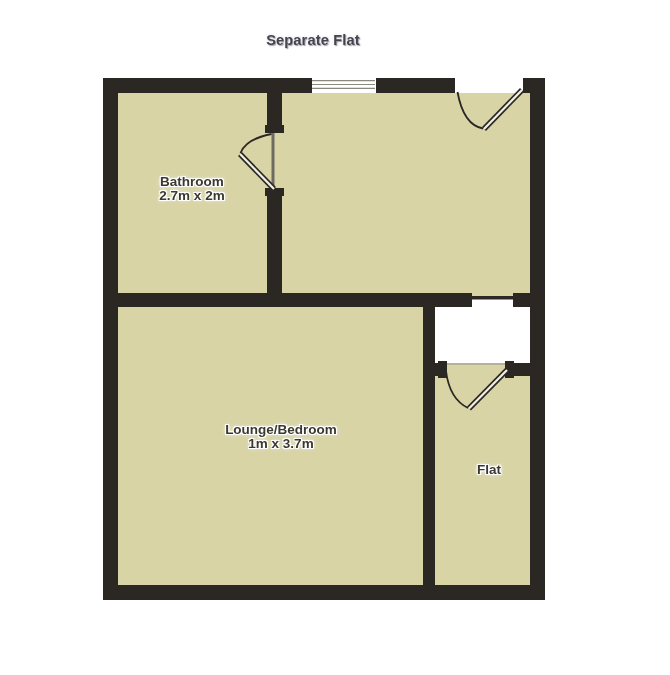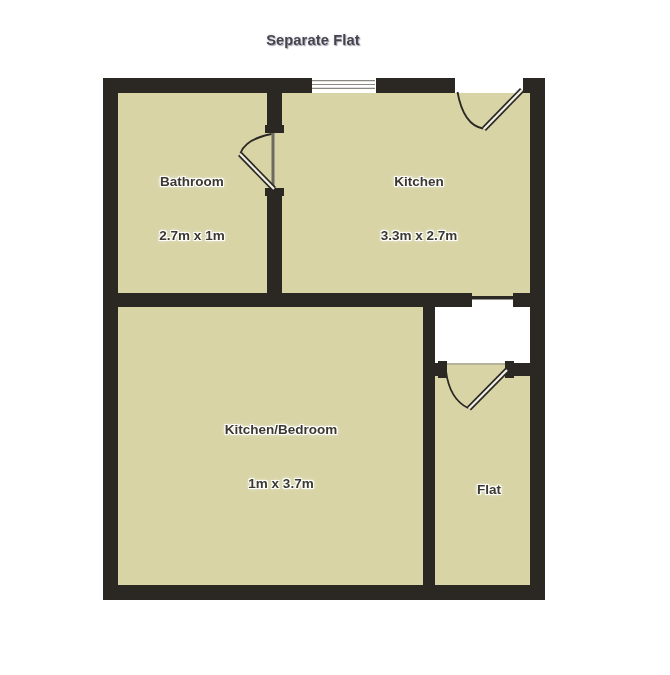--- a/index.html
+++ b/index.html
@@ -24,21 +24,21 @@
   .glaze{stroke:#8a887f;stroke-width:1.2;}
   .arc{fill:none;stroke:var(--wall,#2b2824);stroke-width:1.8;}
   .leaf-outer{fill:none;stroke:var(--wall,#2b2824);stroke-width:5.5;stroke-linecap:butt;}
   .leaf-inner{fill:none;stroke:#f2f0e4;stroke-width:2.2;stroke-linecap:butt;}
   .room-label{
     position:absolute;transform:translate(-50%,-50%);
     text-align:center;font-weight:bold;font-size:13.5px;line-height:14px;
     color:#3b392f;white-space:nowrap;
     text-shadow:-1px -1px 0 #fff,1px -1px 0 #fff,-1px 1px 0 #fff,1px 1px 0 #fff,0 0 3px #fff,0 0 5px #fff;
   }
-  .room-label span{display:block;margin-top:40px;}
+  .room-label span{display:block;}
 </style>
 </head>
 <body>
 
 <div class="canvas">
 
   <svg class="plan" width="670" height="675" viewBox="0 0 670 675">
 
     <rect class="floor" x="118" y="93" width="412" height="493"></rect>
     <rect class="void" x="435" y="296" width="95" height="67"></rect>
@@ -85,27 +85,23 @@
 
     <path class="arc" d="M 446 371 Q 449.5 399 468 408"></path>
     <path class="leaf-outer" d="M 507 370 L 469 408.5"></path>
     <path class="leaf-inner" d="M 507 370 L 469 408.5"></path>
   </svg>
 
   <div class="plan-title">Separate Flat</div>
 
   <div class="room-label" style="left:192px;top:189px;">
     <span>Bathroom</span>
-    <span>2.7m x 1m</span>
-  </div>
-  <div class="room-label" style="left:419px;top:189px;">
-    <span>Kitchen</span>
-    <span>3.3m x 2.7m</span>
+    <span>2.7m x 2m</span>
   </div>
   <div class="room-label" style="left:281px;top:437px;">
-    <span>Kitchen/Bedroom</span>
+    <span>Lounge/Bedroom</span>
     <span>1m x 3.7m</span>
   </div>
   <div class="room-label" style="left:489px;top:470px;">
     <span>Flat</span>
   </div>
 
 </div>
 
 </body></html>

